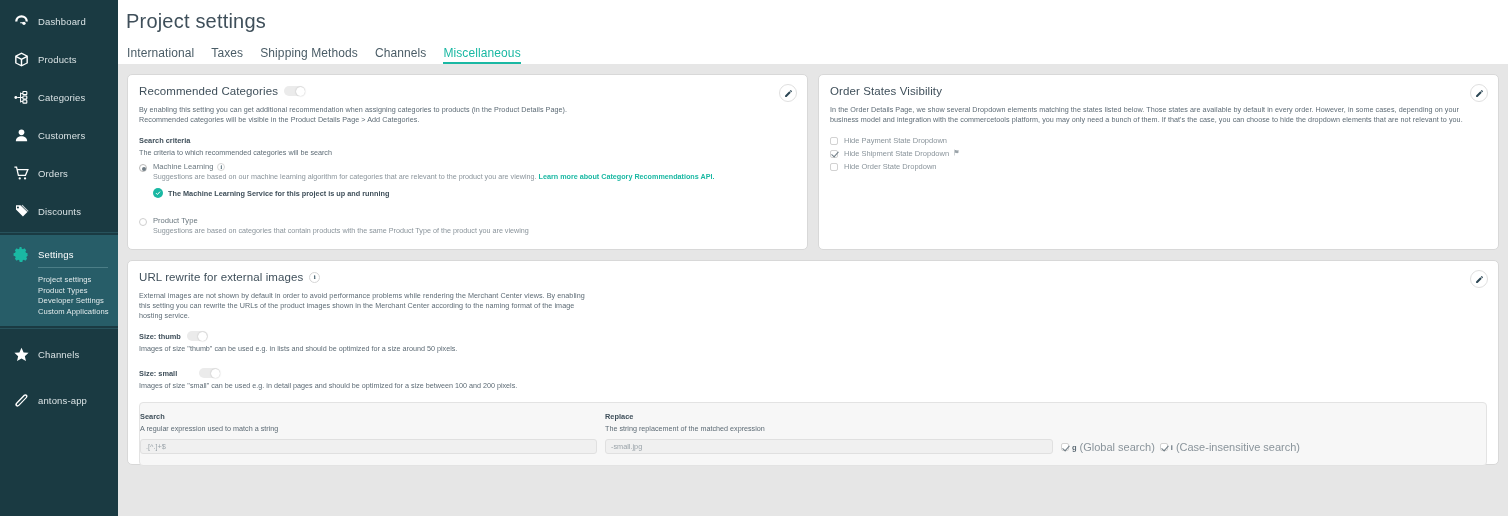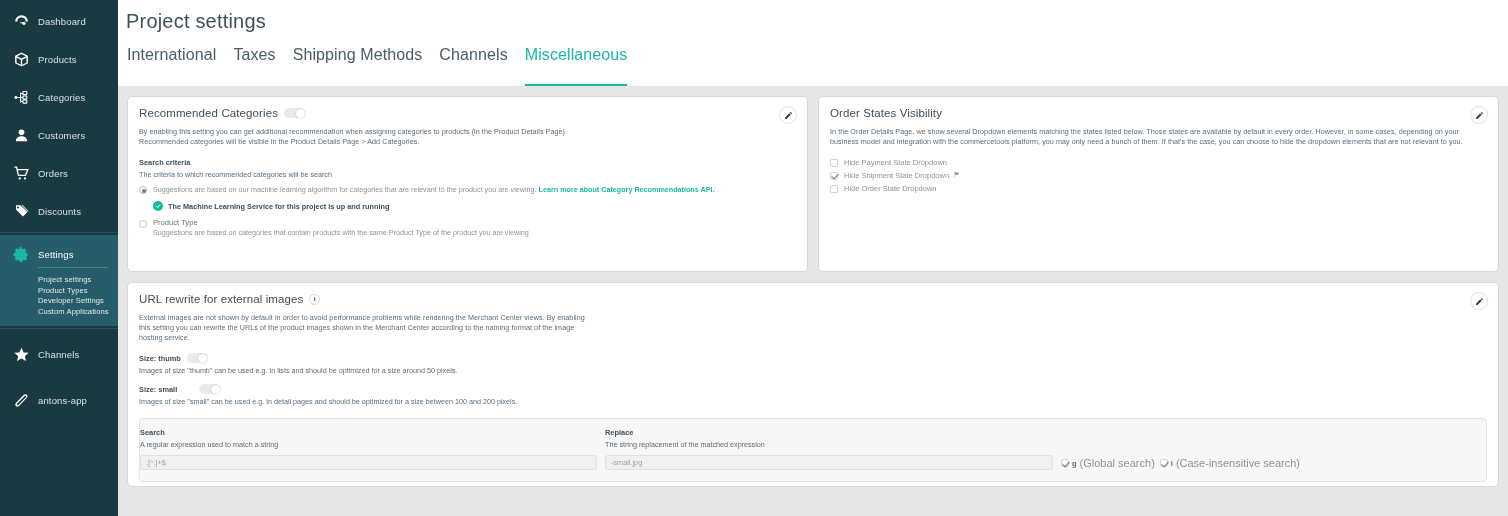--- a/index.html
+++ b/index.html
@@ -55,21 +55,21 @@
 
   
   #main { flex: 1; height: 516px; background: #e6e6e6; overflow: hidden; }
   .page-head { background: #ffffff; padding: 10px 0 0 8px; }
   .page-title {
     font-size: 20px; color: #3f4f5a; font-weight: 400;
     letter-spacing: .2px; padding-left: 0px;
   }
   .tabs { display: flex; gap: 17px; margin-top: 13px; padding-left: 1px; }
   .tab {
-    font-size: 16px; color: #4a5c66; padding-bottom: 20px;
+    font-size: 12px; color: #4a5c66; padding-bottom: 2px;
     cursor: pointer; letter-spacing: .1px;
   }
   .tab.active { color: #1ab8a3; border-bottom: 2px solid #1ab8a3; font-weight: 400;}
   .content { padding: 10px 9px 0 9px; }
 
   
   .row { display: flex; gap: 10px; }
   .panel {
     background: #ffffff;
     border: 1px solid #d8d8d8;
@@ -336,37 +336,41 @@
 
           <div class="sub-head">Search criteria</div>
           <div class="sub-sub">The criteria to which recommended categories will be search</div>
 
           <div class="radio-list">
 
 
             <div class="radio-row">
               <span class="radio checked"></span>
               <span>
+                <span class="radio-txt-main">
+                  <span>Machine Learning</span>
+                  <span class="info-circle" style="width:8px;height:8px;font-size:5.5px">i</span>
+                </span>
                 <span class="radio-txt-sub" style="display:block">
                   <span>Suggestions are based on our machine learning algorithm for categories that are relevant to the product you are viewing.</span>
                   <a class="link">Learn more about Category Recommendations API.</a>
                 </span>
               </span>
             </div>
 
             <div class="status-ok">
               <span class="check-badge">
                 <svg width="6" height="6" viewBox="0 0 24 24" fill="none" stroke="#fff" stroke-width="4">
                   <path d="M4 12.5 9.5 18 20 6.5"></path>
                 </svg>
               </span>
               <span class="status-ok-txt">The Machine Learning Service for this project is up and running</span>
             </div>
 
-            <div class="radio-row" style="margin-top:7px">
+            <div class="radio-row" style="margin-top:18px">
               <span class="radio"></span>
               <span>
                 <span class="radio-txt-main">Product Type</span>
                 <span class="radio-txt-sub" style="display:block">Suggestions are based on categories that contain products with the same Product Type of the product you are viewing</span>
               </span>
             </div>
           </div>
         </section>
 
         <section class="panel" style="width:681px; height:176px;">
@@ -423,21 +427,21 @@
         </div>
 
         <div class="panel-desc" style="max-width:447px">External images are not shown by default in order to avoid performance problems while rendering the Merchant Center views. By enabling this setting you can rewrite the URLs of the product images shown in the Merchant Center according to the naming format of the image hosting service.</div>
 
         <div style="display:flex;align-items:center;gap:6px;margin-top:10px">
           <span class="sub-head" style="margin-top:0">Size: thumb</span>
           <span class="toggle"></span>
         </div>
         <div class="sub-sub">Images of size "thumb" can be used e.g. in lists and should be optimized for a size around 50 pixels.</div>
 
-        <div style="display:flex;align-items:center;gap:22px;margin-top:9px">
+        <div style="display:flex;align-items:center;gap:22px;margin-top:15px">
           <span class="sub-head" style="margin-top:0">Size: small</span>
           <span class="toggle"></span>
         </div>
         <div class="sub-sub">Images of size "small" can be used e.g. in detail pages and should be optimized for a size between 100 and 200 pixels.</div>
 
         <div class="sr-box">
           <div class="sr-col" style="width:457px">
             <span class="sr-label">Search</span>
             <span class="sr-hint">A regular expression used to match a string</span>
             <input class="sr-input" type="text" value=".[^.]+$" style="">

